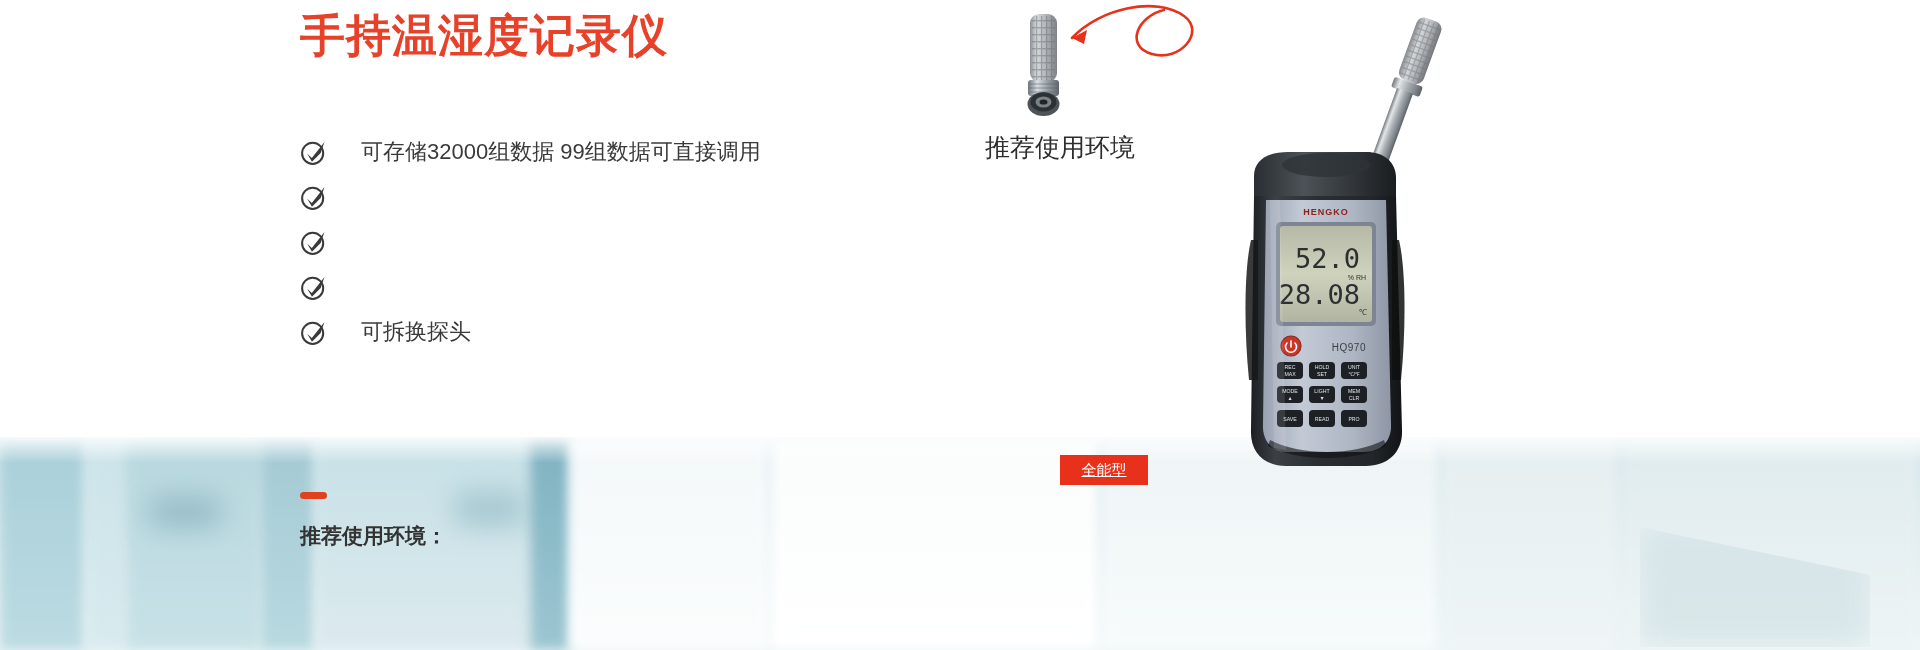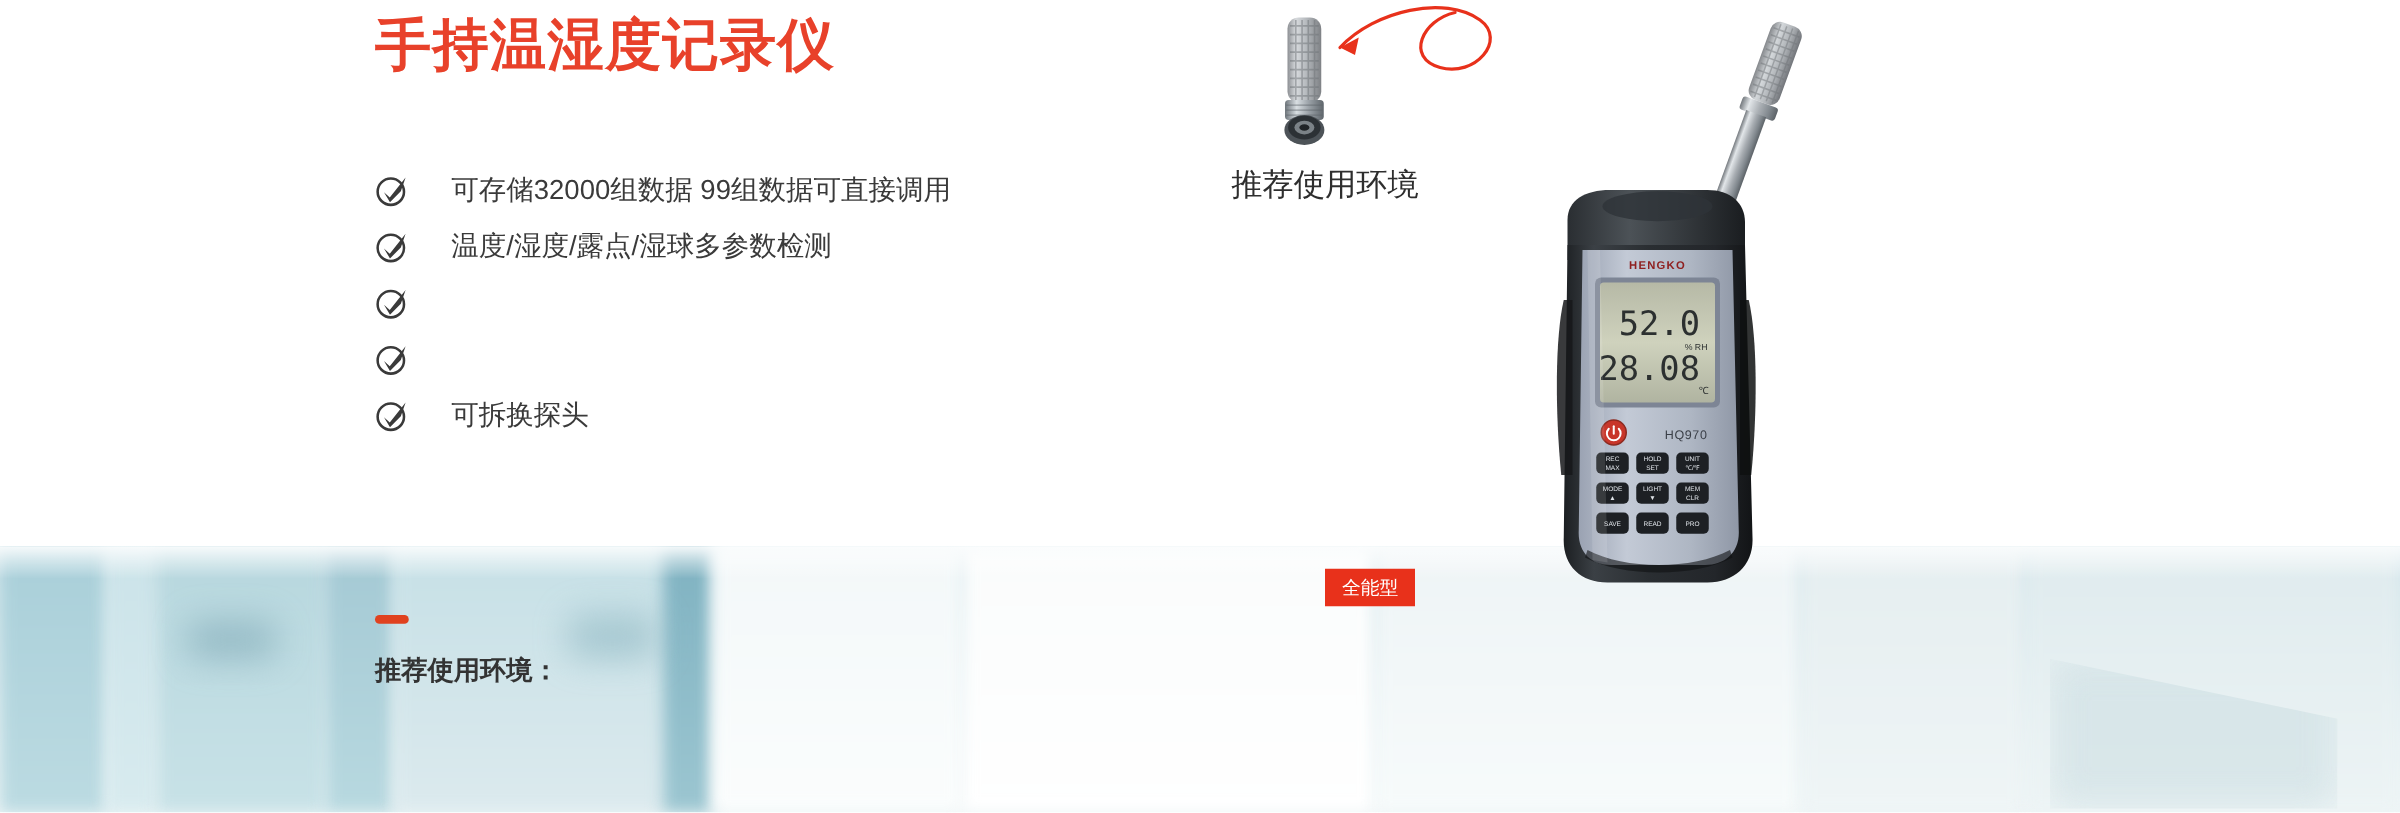--- a/index.html
+++ b/index.html
@@ -115,26 +115,27 @@
     font-size: 25px; color: #2e2e2e; font-weight: normal;
     white-space: nowrap;
   }
   .loose-probe { position:absolute; left:1022px; top:12px; width:46px; height:112px; }
   .arrow-svg { position:absolute; left:1060px; top:0px; width:150px; height:95px; }
 
   .device { position: absolute; left: 1170px; top: 0px; width: 330px; height: 500px; }
 
   .badge {
     position: absolute; left: 1060px; top: 455px;
-    width: 72px; height: 30px;
+    width: 88px; height: 30px;
     background: #e8311b;
     color: #fff;
     font-size: 15px;
     display: flex; align-items: center; justify-content: center;
     white-space: nowrap;
+    text-decoration: underline;
   }
 </style>
 </head>
 <body>
 
 <div id="banner">
 
   <div class="bottom-band">
     <div class="bb-base"></div>
     <div class="bb-stripe bb-s1"></div>
@@ -168,21 +169,20 @@
       <span class="feat-txt">可存储32000组数据  99组数据可直接调用</span>
     </div>
 
     <div class="feat-row">
       <span class="feat-ico">
         <svg viewBox="0 0 32 32">
           <circle cx="15" cy="17" r="12.5" fill="none" stroke="#3a3a3a" stroke-width="2.4"></circle>
           <path d="M8.5 17.5 L14 22.5 L29 3.5 L24.5 16.5 L14.2 27 Z" fill="#3a3a3a"></path>
         </svg>
       </span>
-      <span class="feat-txt">温度/湿度/露点/湿球多参数检测</span>
     </div>
 
     <div class="feat-row">
       <span class="feat-ico">
         <svg viewBox="0 0 32 32">
           <circle cx="15" cy="17" r="12.5" fill="none" stroke="#3a3a3a" stroke-width="2.4"></circle>
           <path d="M8.5 17.5 L14 22.5 L29 3.5 L24.5 16.5 L14.2 27 Z" fill="#3a3a3a"></path>
         </svg>
       </span>
     </div>

